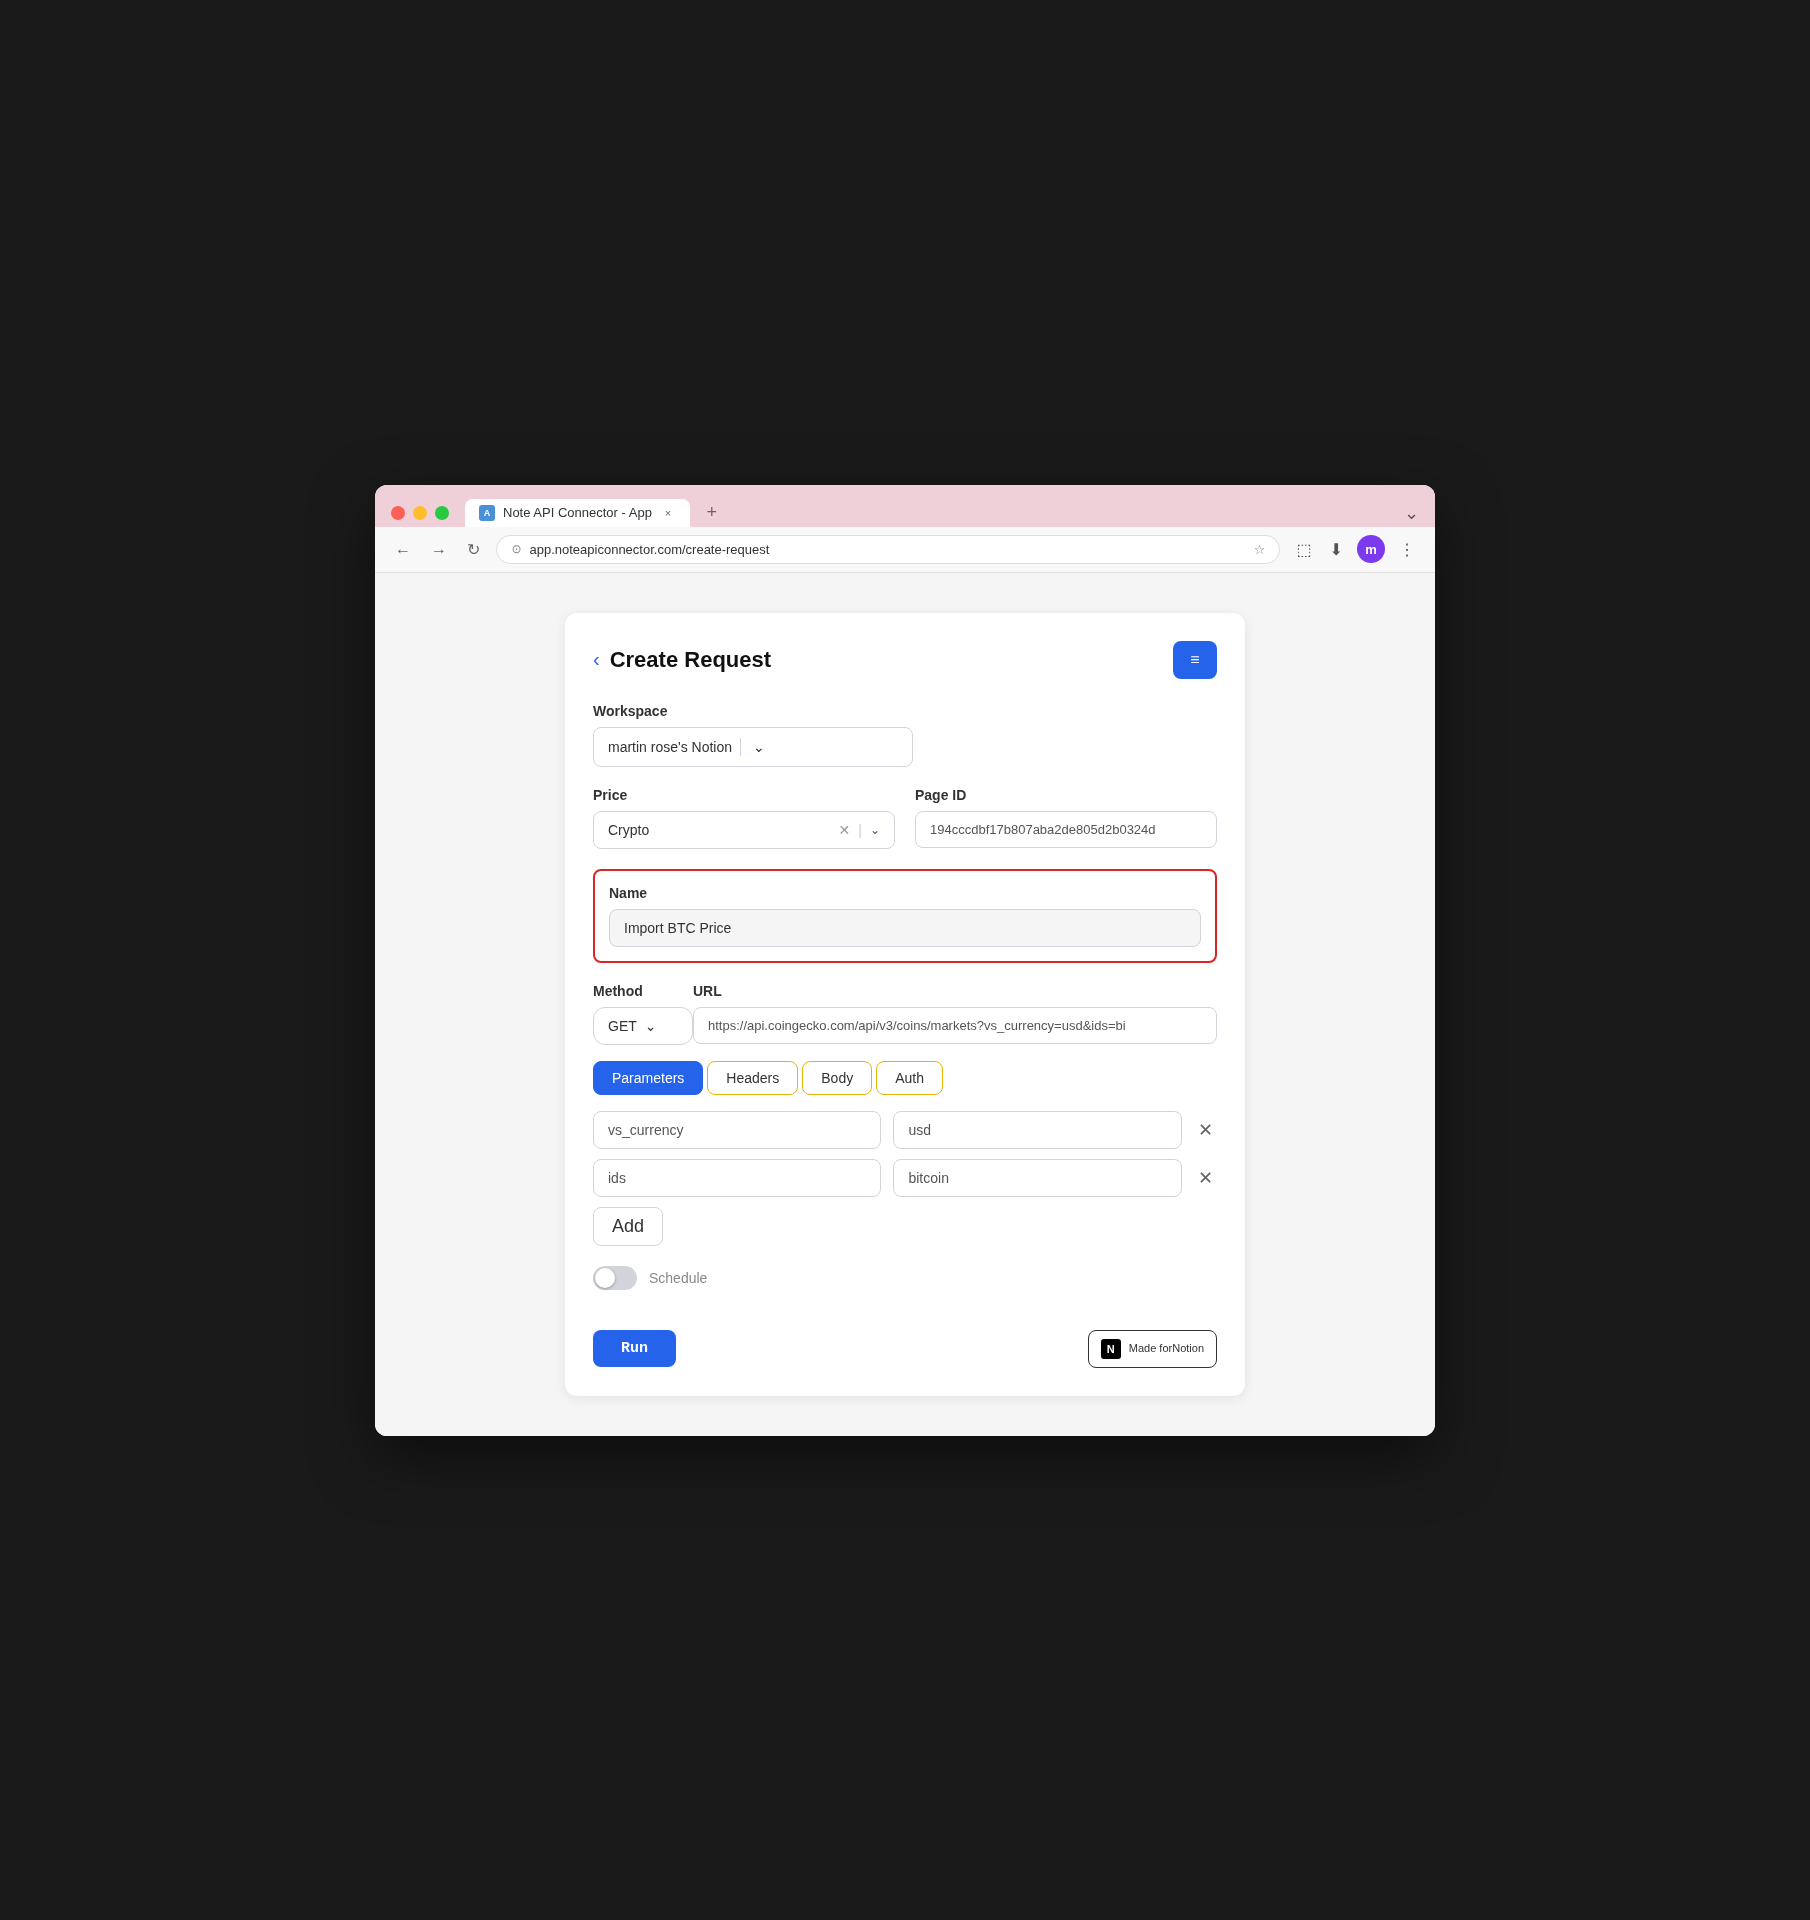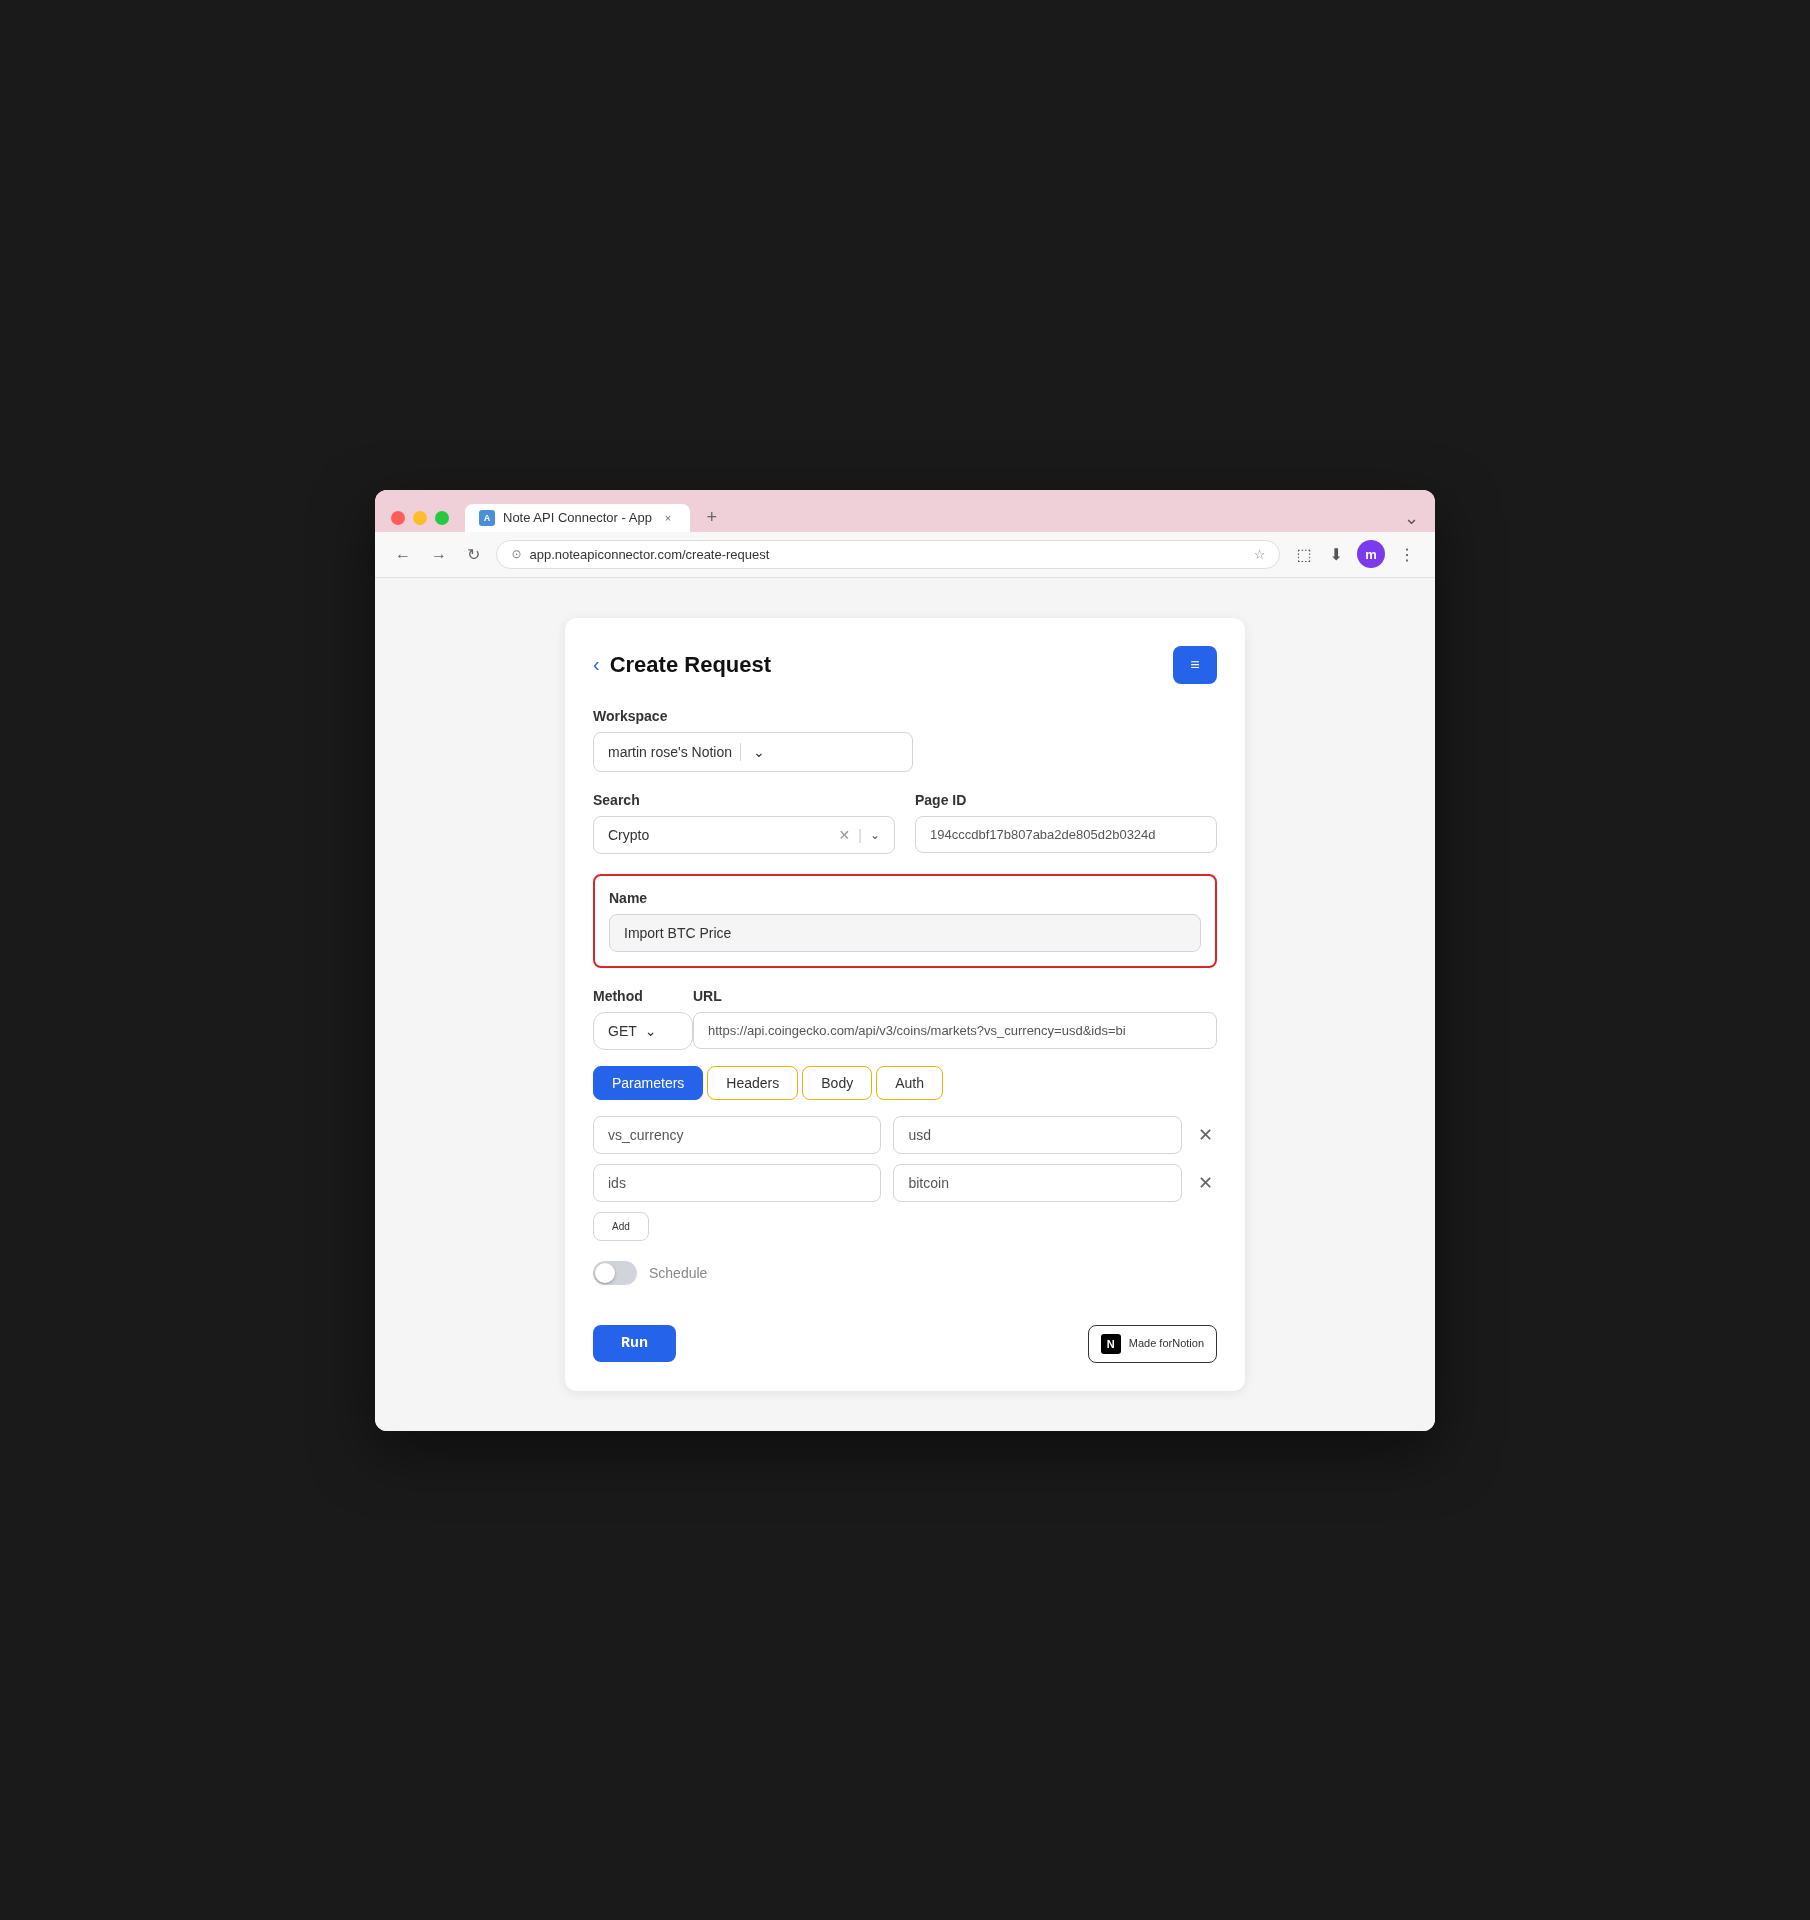--- a/index.html
+++ b/index.html
@@ -428,21 +428,21 @@
       color: #666;
       font-size: 18px;
       cursor: pointer;
       padding: 4px;
     }
 
     .add-btn {
       border: 1px solid #d1d5db;
       border-radius: 8px;
       padding: 8px 18px;
-      font-size: 10px;
+      font-size: 18px;
       color: #333;
       background: #fff;
       cursor: pointer;
       margin-bottom: 20px;
     }
 
     
     .schedule-row {
       display: flex;
       align-items: center;
@@ -589,21 +589,21 @@
           <div style="display:flex;align-items:center;gap:4px">
             <div class="select-divider"></div>
             <span>⌄</span>
           </div>
         </div>
       </div>
 
       
       <div class="form-row">
         <div class="form-col">
-          <div class="form-label">Search</div>
+          <div class="form-label">Price</div>
           <div class="search-field">
             <span class="search-text">Crypto</span>
             <div class="search-actions">
               <span class="search-clear">✕</span>
               <span style="color:#ccc;margin:0 2px">|</span>
               <span class="search-chevron">⌄</span>
             </div>
           </div>
         </div>
         <div class="form-col">

